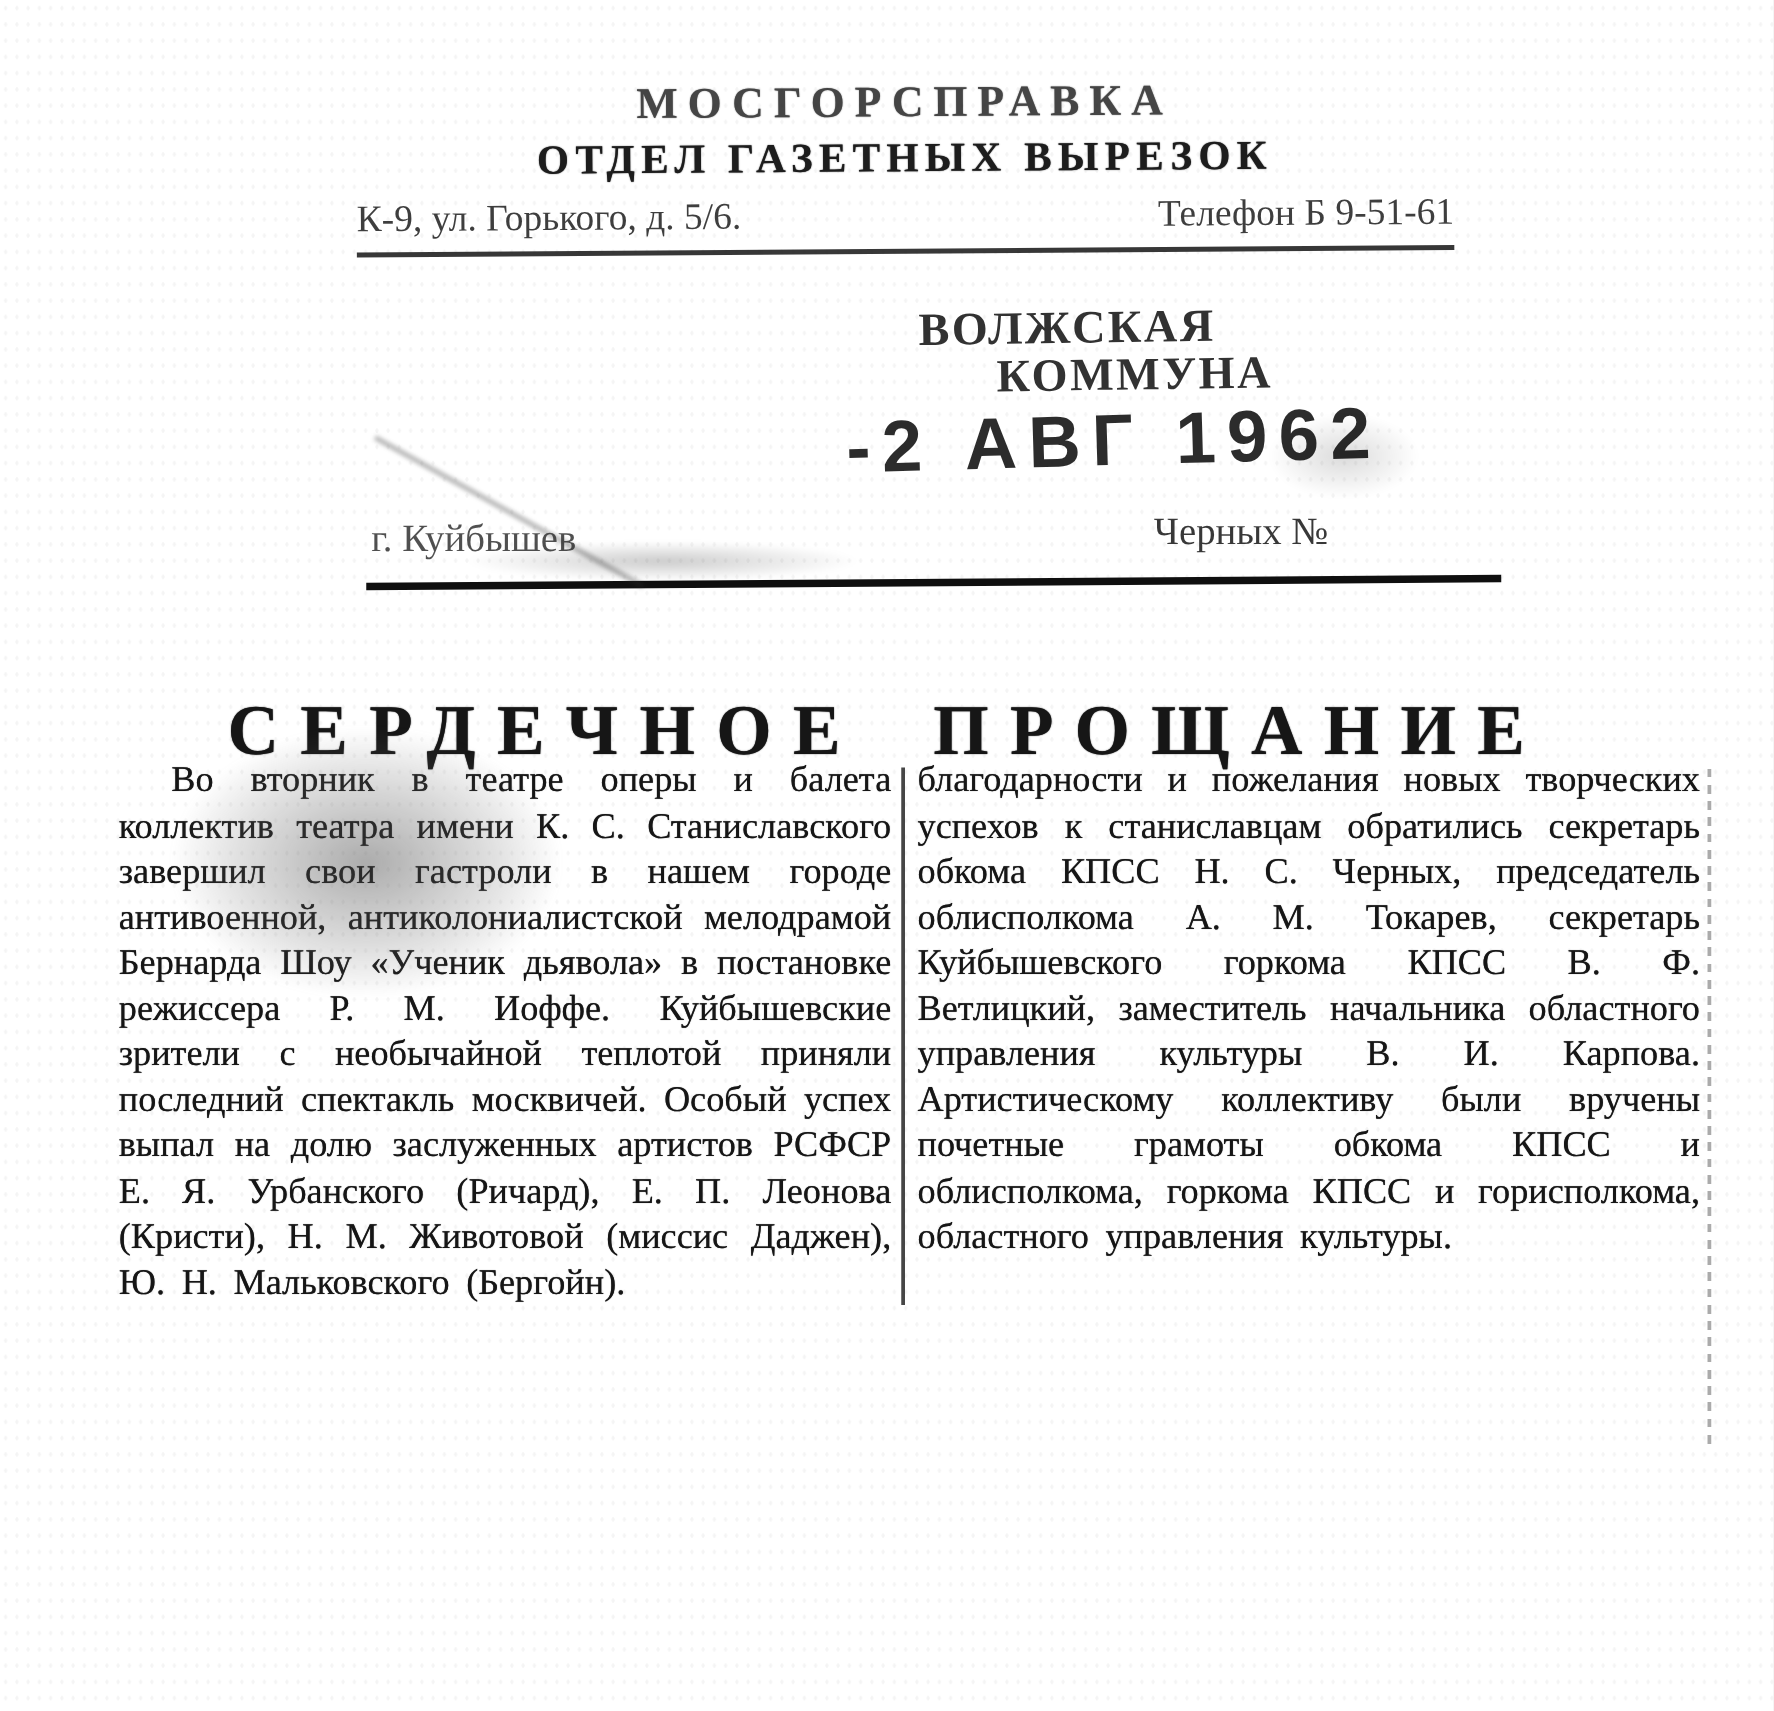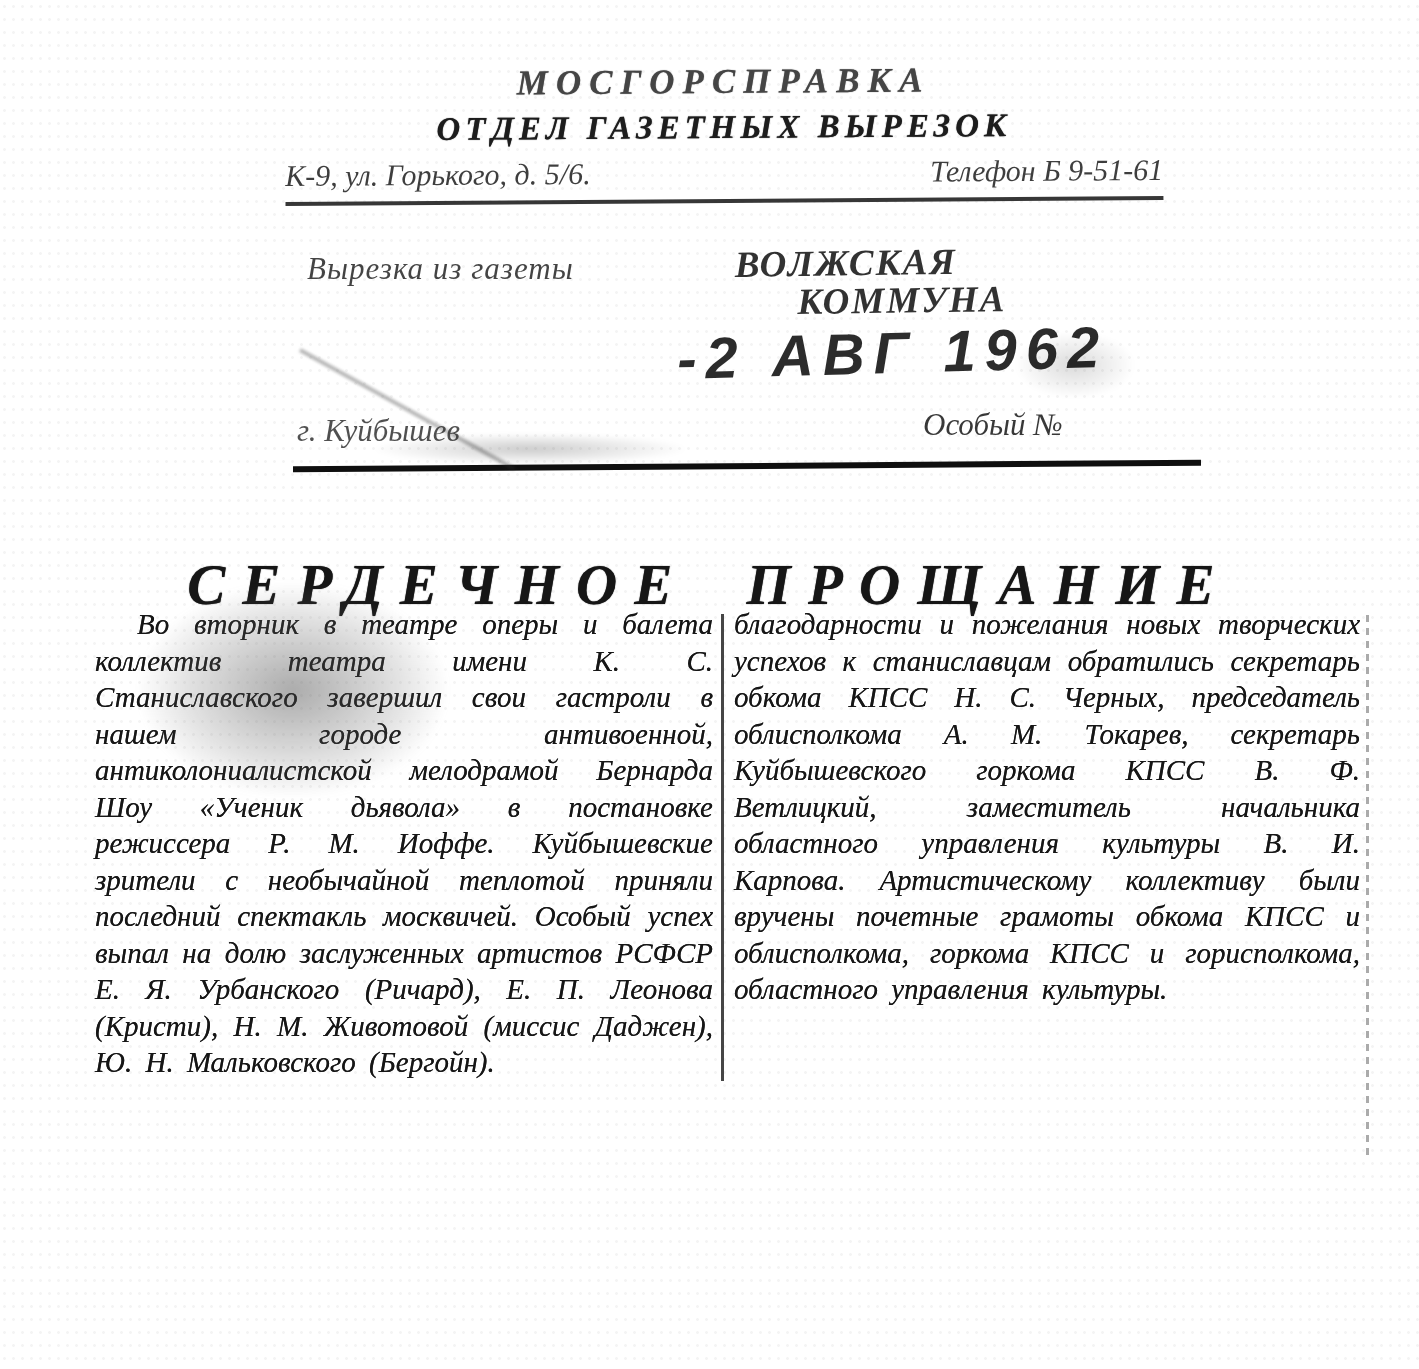--- a/index.html
+++ b/index.html
@@ -4,21 +4,20 @@
 <style>
   html,body{margin:0;padding:0;background:#e8e8e8;}
   .page{
     position:relative;
     width:1419px;height:1369px;
     background:#ffffff;
     font-family:"Liberation Serif", serif;
     color:#161616;
     overflow:hidden;
     margin:0 auto;
-    font-style:italic;
   }
   
   .page::before{
     content:"";
     position:absolute;inset:0;
     background-image:radial-gradient(rgba(0,0,0,0.045) 1px, transparent 1.4px);
     background-size:9px 13px;
     pointer-events:none;
   }
 
@@ -139,28 +138,27 @@
   <header class="letterhead">
     <div class="lh-org">МОСГОРСПРАВКА</div>
     <div class="lh-dept">ОТДЕЛ ГАЗЕТНЫХ ВЫРЕЗОК</div>
     <div class="lh-row">
       <span>К-9, ул. Горького, д. 5/6.</span>
       <span>Телефон Б 9-51-61</span>
     </div>
   </header>
 
   <section class="stampblock">
-    <span class="src-label">Вырезка из газеты</span>
     <div class="np-stamp">
       <div>ВОЛЖСКАЯ</div>
       <div class="np-line2">КОММУНА</div>
     </div>
     <div class="date-stamp">-2 АВГ 1962</div>
     <span class="city-label">г. Куйбышев</span>
-    <span class="issue-label">Особый №</span>
+    <span class="issue-label">Черных №</span>
     <div class="thick-rule"></div>
   </section>
 
   <h1 class="headline">СЕРДЕЧНОЕ ПРОЩАНИЕ</h1>
 
   <main class="article">
     <div class="col-left">
       <p>Во вторник в театре оперы и балета коллектив театра имени К. С. Станиславского завершил свои гастроли в нашем городе антивоенной, антиколониалистской мелодрамой Бернарда Шоу «Ученик дьявола» в постановке режиссера Р. М. Иоффе. Куйбышевские зрители с необычайной теплотой приняли последний спектакль москвичей. Особый успех выпал на долю заслуженных артистов РСФСР Е. Я. Урбанского (Ричард), Е. П. Леонова (Кристи), Н. М. Животовой (миссис Даджен), Ю. Н. Мальковского (Бергойн).</p>
     </div>
     <div class="col-divider"></div>

